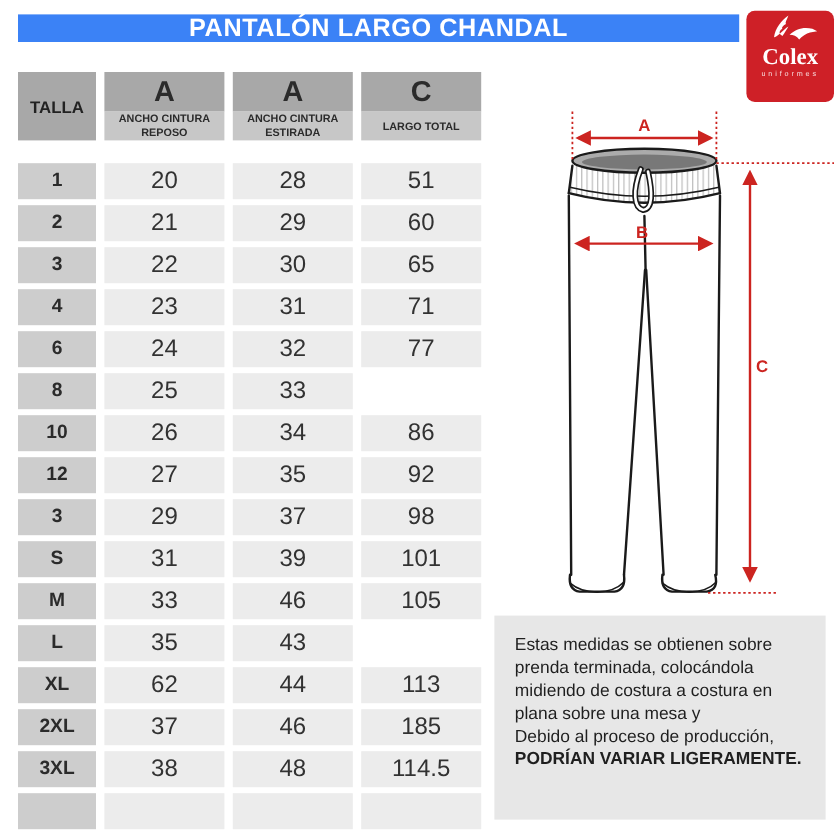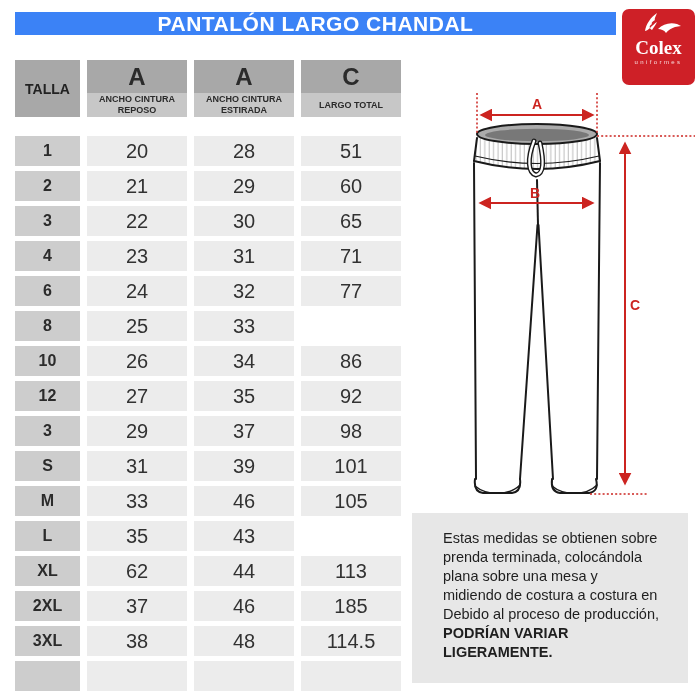--- a/index.html
+++ b/index.html
@@ -39,21 +39,21 @@
     width:65px;height:30px;background:#cdcdcd;display:flex;align-items:center;justify-content:center;
     font-weight:bold;font-size:16px;color:#2b2b2b;
   }
   .cell-val{
     width:100px;height:30px;background:#ececec;display:flex;align-items:center;justify-content:center;
     font-size:20px;color:#323232;
   }
   .diagram{position:absolute;left:430px;top:85px;width:270px;height:425px;}
   .note{
     position:absolute;left:412px;top:513px;width:276px;height:170px;background:#e7e7e7;
-    box-sizing:border-box;padding:16px 8px 0 31px;font-size:14.5px;line-height:19px;color:#1f1f1f;
+    box-sizing:border-box;padding:16px 8px 0 17px;font-size:14.5px;line-height:19px;color:#1f1f1f;
   }
   .note-bold{font-weight:bold;}
 </style>
 </head>
 <body>
 
 <div class="titlebar">PANTALÓN LARGO CHANDAL</div>
 
 <div class="logo">
   <svg width="46" height="28" viewBox="0 0 46 28">
@@ -238,18 +238,18 @@
     <text x="107" y="24">A</text>
     <text x="105" y="113">B</text>
     <text x="205" y="225">C</text>
   </g>
 </svg>
 
 <div class="note">
   <div>
       <div>Estas medidas se obtienen sobre</div>
       <div>prenda terminada, colocándola</div>
+      <div>midiendo de costura a costura en</div>
       <div>plana sobre una mesa y</div>
-      <div>midiendo de costura a costura en</div>
       <div>Debido al proceso de producción,</div>
     </div>
   <div class="note-bold">PODRÍAN VARIAR LIGERAMENTE.</div>
 </div>
 
 </body></html>

